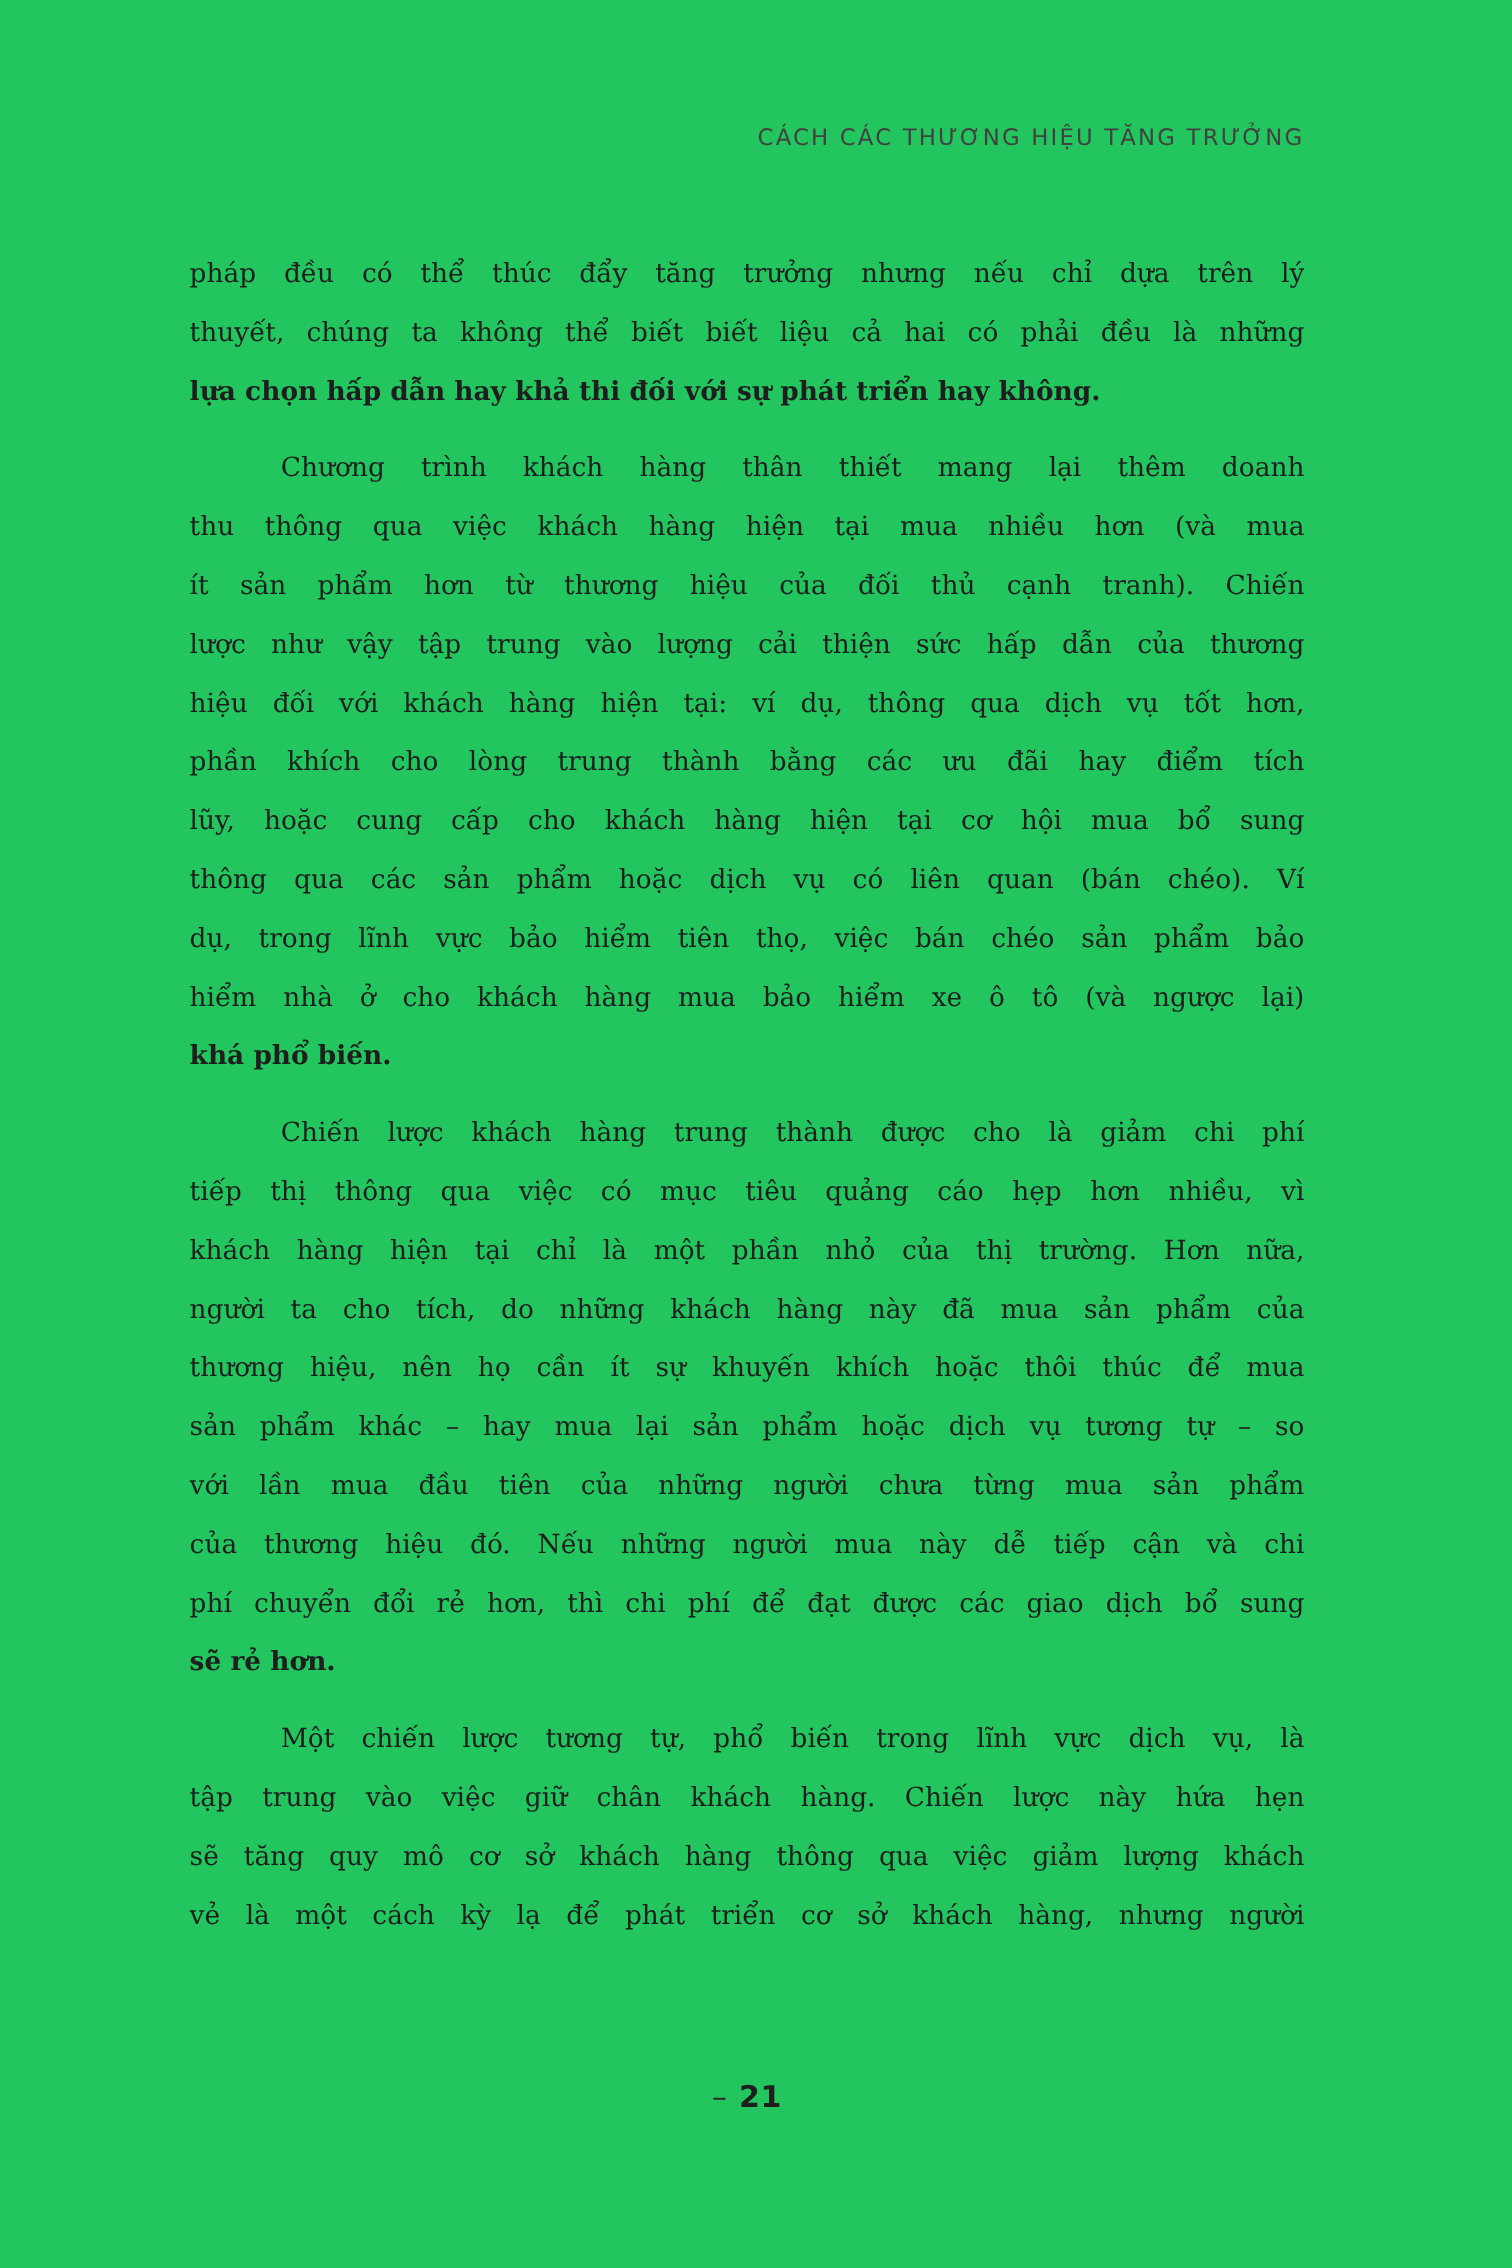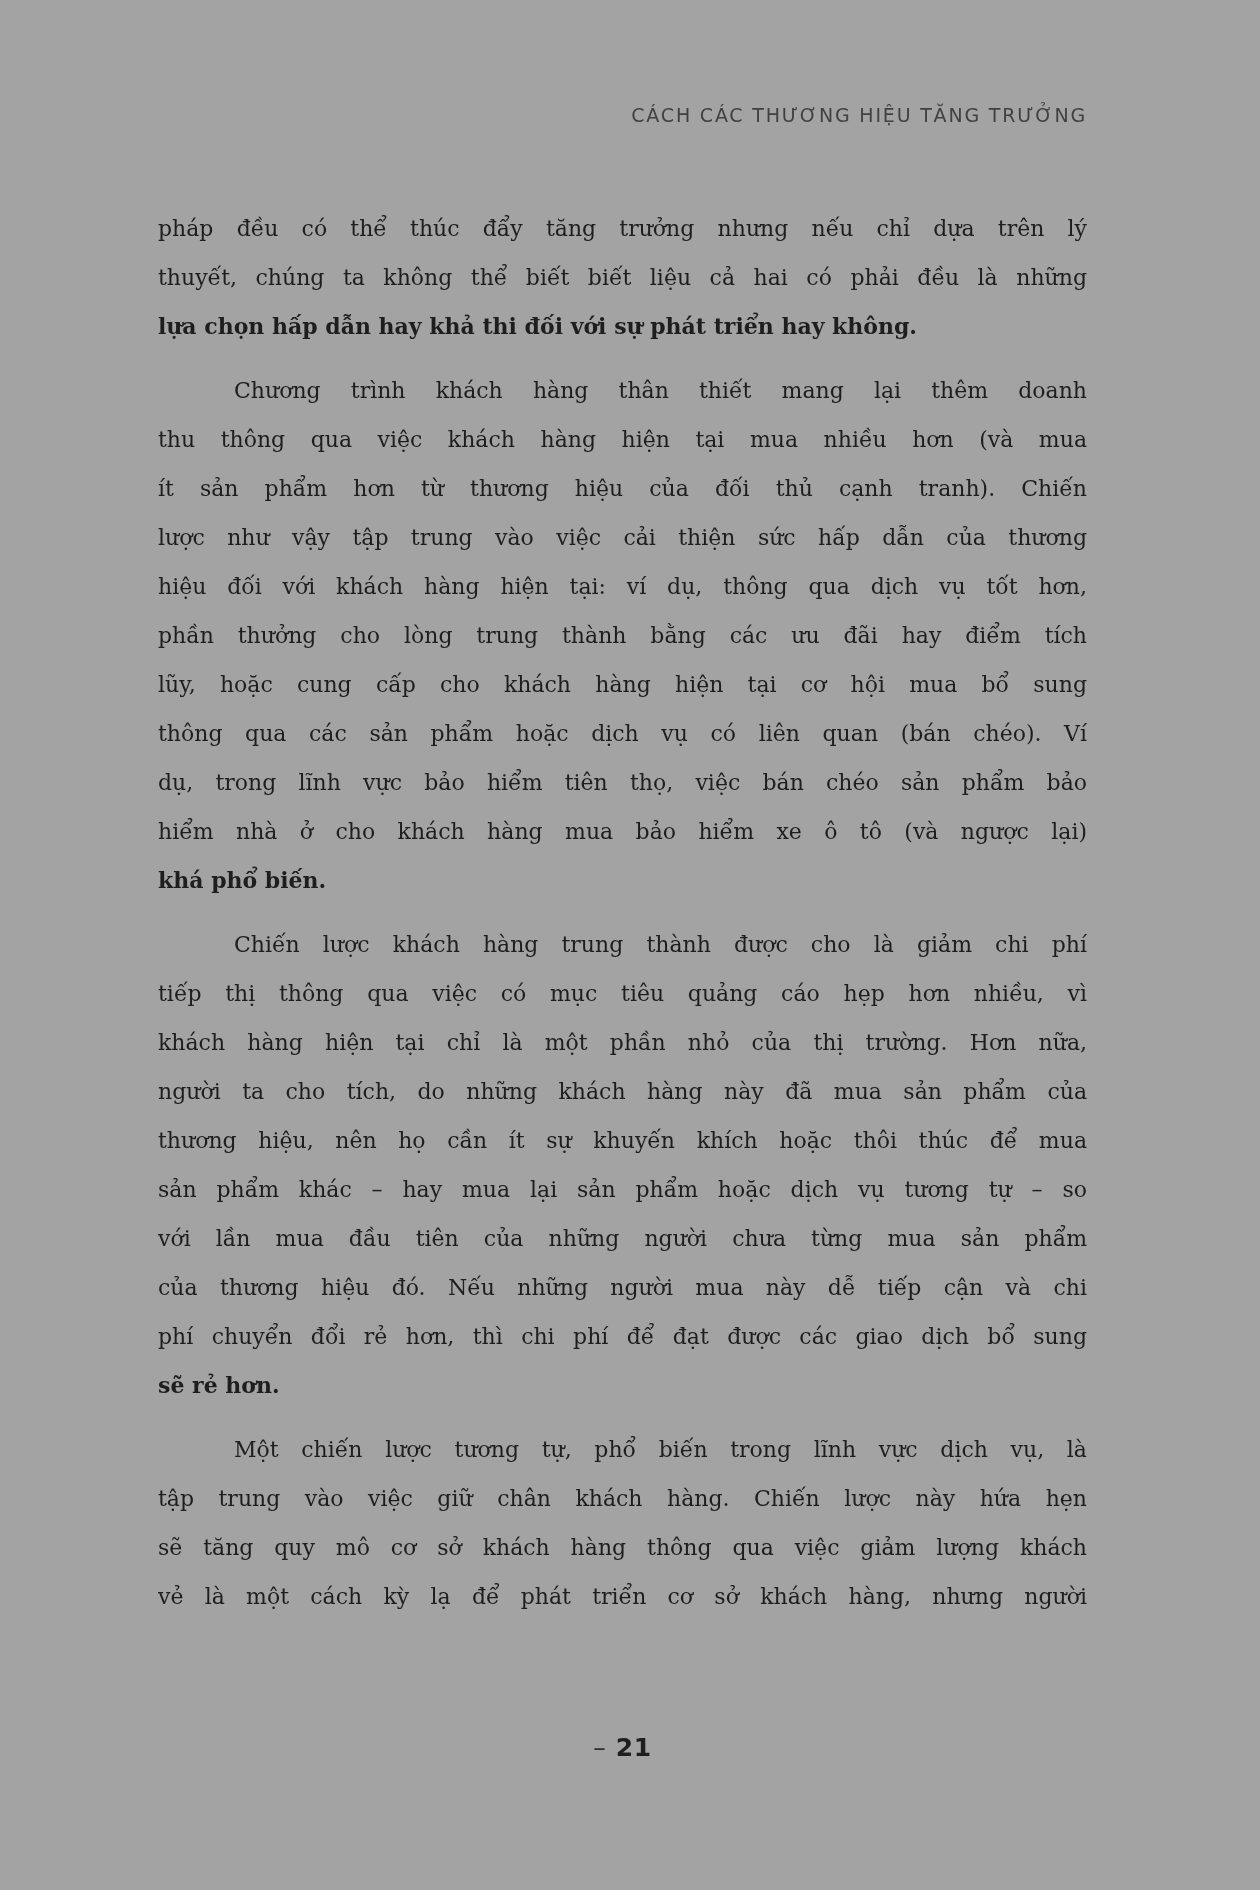--- a/index.html
+++ b/index.html
@@ -4,21 +4,21 @@
 <style>
   html, body {
     margin: 0;
     padding: 0;
     background: #ffffff;
   }
   .page {
     position: relative;
     width: 1260px;
     height: 1890px;
-    background: #a3a3a3;
+    background: #22c55e;
     overflow: hidden;
     font-family: "DejaVu Serif", "Liberation Serif", serif;
   }
   .running-header {
     position: absolute;
     top: 104px;
     left: 158px;
     width: 929px;
     text-align: right;
     font-family: "DejaVu Sans", "Liberation Sans", sans-serif;
@@ -85,23 +85,23 @@
   <div class="body-text" id="body-text">
       <div class="paragraph">
         <div class="line">pháp đều có thể thúc đẩy tăng trưởng nhưng nếu chỉ dựa trên lý</div>
         <div class="line">thuyết, chúng ta không thể biết biết liệu cả hai có phải đều là những</div>
         <div class="line final">lựa chọn hấp dẫn hay khả thi đối với sự phát triển hay không.</div>
       </div>
       <div class="paragraph">
         <div class="line indent">Chương trình khách hàng thân thiết mang lại thêm doanh</div>
         <div class="line">thu thông qua việc khách hàng hiện tại mua nhiều hơn (và mua</div>
         <div class="line">ít sản phẩm hơn từ thương hiệu của đối thủ cạnh tranh). Chiến</div>
-        <div class="line">lược như vậy tập trung vào việc cải thiện sức hấp dẫn của thương</div>
+        <div class="line">lược như vậy tập trung vào lượng cải thiện sức hấp dẫn của thương</div>
         <div class="line">hiệu đối với khách hàng hiện tại: ví dụ, thông qua dịch vụ tốt hơn,</div>
-        <div class="line">phần thưởng cho lòng trung thành bằng các ưu đãi hay điểm tích</div>
+        <div class="line">phần khích cho lòng trung thành bằng các ưu đãi hay điểm tích</div>
         <div class="line">lũy, hoặc cung cấp cho khách hàng hiện tại cơ hội mua bổ sung</div>
         <div class="line">thông qua các sản phẩm hoặc dịch vụ có liên quan (bán chéo). Ví</div>
         <div class="line">dụ, trong lĩnh vực bảo hiểm tiên thọ, việc bán chéo sản phẩm bảo</div>
         <div class="line">hiểm nhà ở cho khách hàng mua bảo hiểm xe ô tô (và ngược lại)</div>
         <div class="line final">khá phổ biến.</div>
       </div>
       <div class="paragraph">
         <div class="line indent">Chiến lược khách hàng trung thành được cho là giảm chi phí</div>
         <div class="line">tiếp thị thông qua việc có mục tiêu quảng cáo hẹp hơn nhiều, vì</div>
         <div class="line">khách hàng hiện tại chỉ là một phần nhỏ của thị trường. Hơn nữa,</div>

